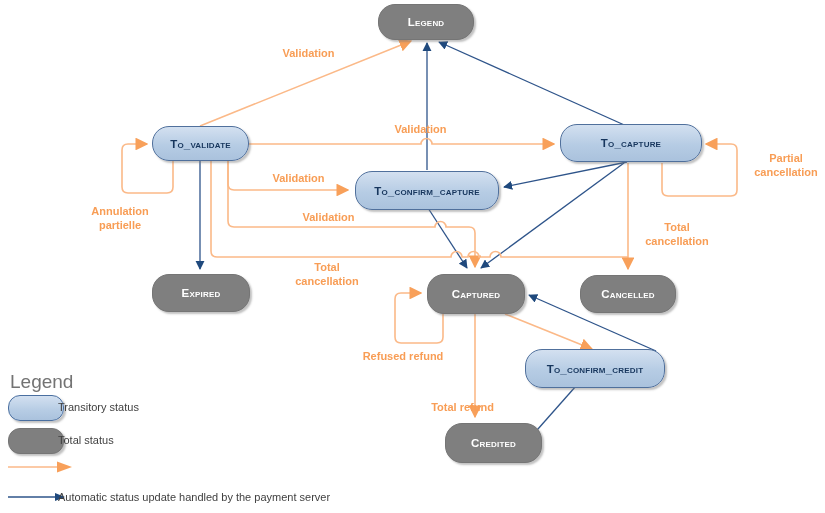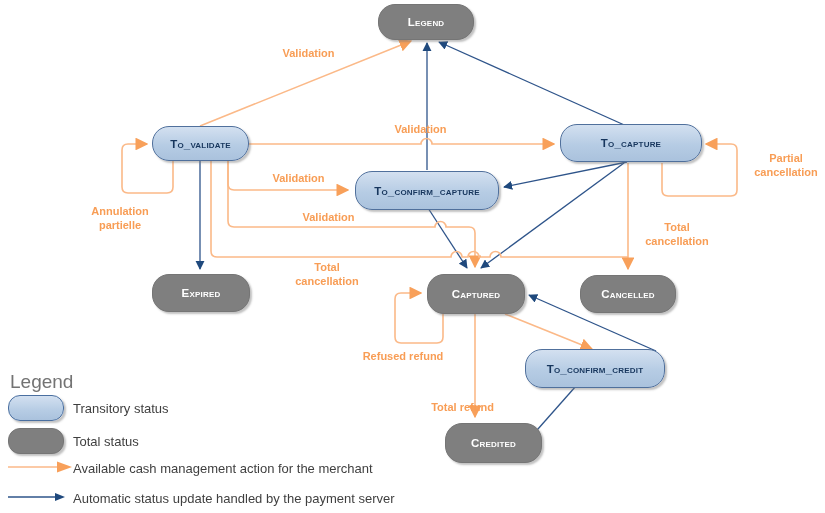--- a/index.html
+++ b/index.html
@@ -15,21 +15,21 @@
   .node.final{background:#7f7f7f;border:1.6px solid #757575;color:#ffffff;}
   .elabel{position:absolute;color:#f89d55;font-weight:bold;font-size:11px;
         line-height:14px;text-align:center;}
   .legend-title{position:absolute;left:10px;top:371px;font-size:19px;color:#737373;
         }
   .legend-pill{position:absolute;left:8px;width:54px;height:24px;border-radius:12px;}
   .legend-pill.transitory{background:linear-gradient(180deg,#d3e0f0 0%,#b6cce4 60%,#aac2dd 100%);
         border:1.5px solid #4a6fa0;box-shadow:2px 2px 2px rgba(120,120,120,.45);}
   .legend-pill.final{background:#7f7f7f;border:1.5px solid #757575;
         box-shadow:2px 2px 2px rgba(120,120,120,.45);}
-  .legend-label{position:absolute;left:73px;font-size:13px;color:#3f3f3f;white-space:nowrap;text-align:right;}
+  .legend-label{position:absolute;left:58px;font-size:11px;color:#3f3f3f;white-space:nowrap;text-align:right;}
   .legend-arrow{position:absolute;left:6px;}
 </style>
 </head>
 <body>
 
 <div id="stage">
 
   <svg class="wires" width="825" height="513" viewBox="0 0 825 513">
     <defs>
       <marker id="ah-b" viewBox="0 0 10 10" refX="9" refY="5" markerWidth="7" markerHeight="7" orient="auto">
@@ -92,21 +92,20 @@
   <div class="legend-pill transitory" style="top:395px;"></div>
   <div class="legend-label" style="top:401px;">Transitory status</div>
 
   <div class="legend-pill final" style="top:428px;"></div>
   <div class="legend-label" style="top:434px;">Total status</div>
 
   <svg class="legend-arrow" style="top:460px;" width="70" height="14">
     <line x1="2" y1="7" x2="51" y2="7" stroke="#FBB988" stroke-width="1.6"></line>
     <polygon points="51,1.5 66,7 51,12.5" fill="#F8A05A"></polygon>
   </svg>
-  <div class="legend-label" style="top:461px;">Available cash management action for the merchant</div>
 
   <svg class="legend-arrow" style="top:490px;" width="70" height="14">
     <line x1="2" y1="7" x2="49" y2="7" stroke="#2E548A" stroke-width="1.3"></line>
     <polygon points="49,3 59,7 49,11" fill="#1F497D"></polygon>
   </svg>
   <div class="legend-label" style="top:491px;">Automatic status update handled by the payment server</div>
 
 </div>
 
 </body></html>

